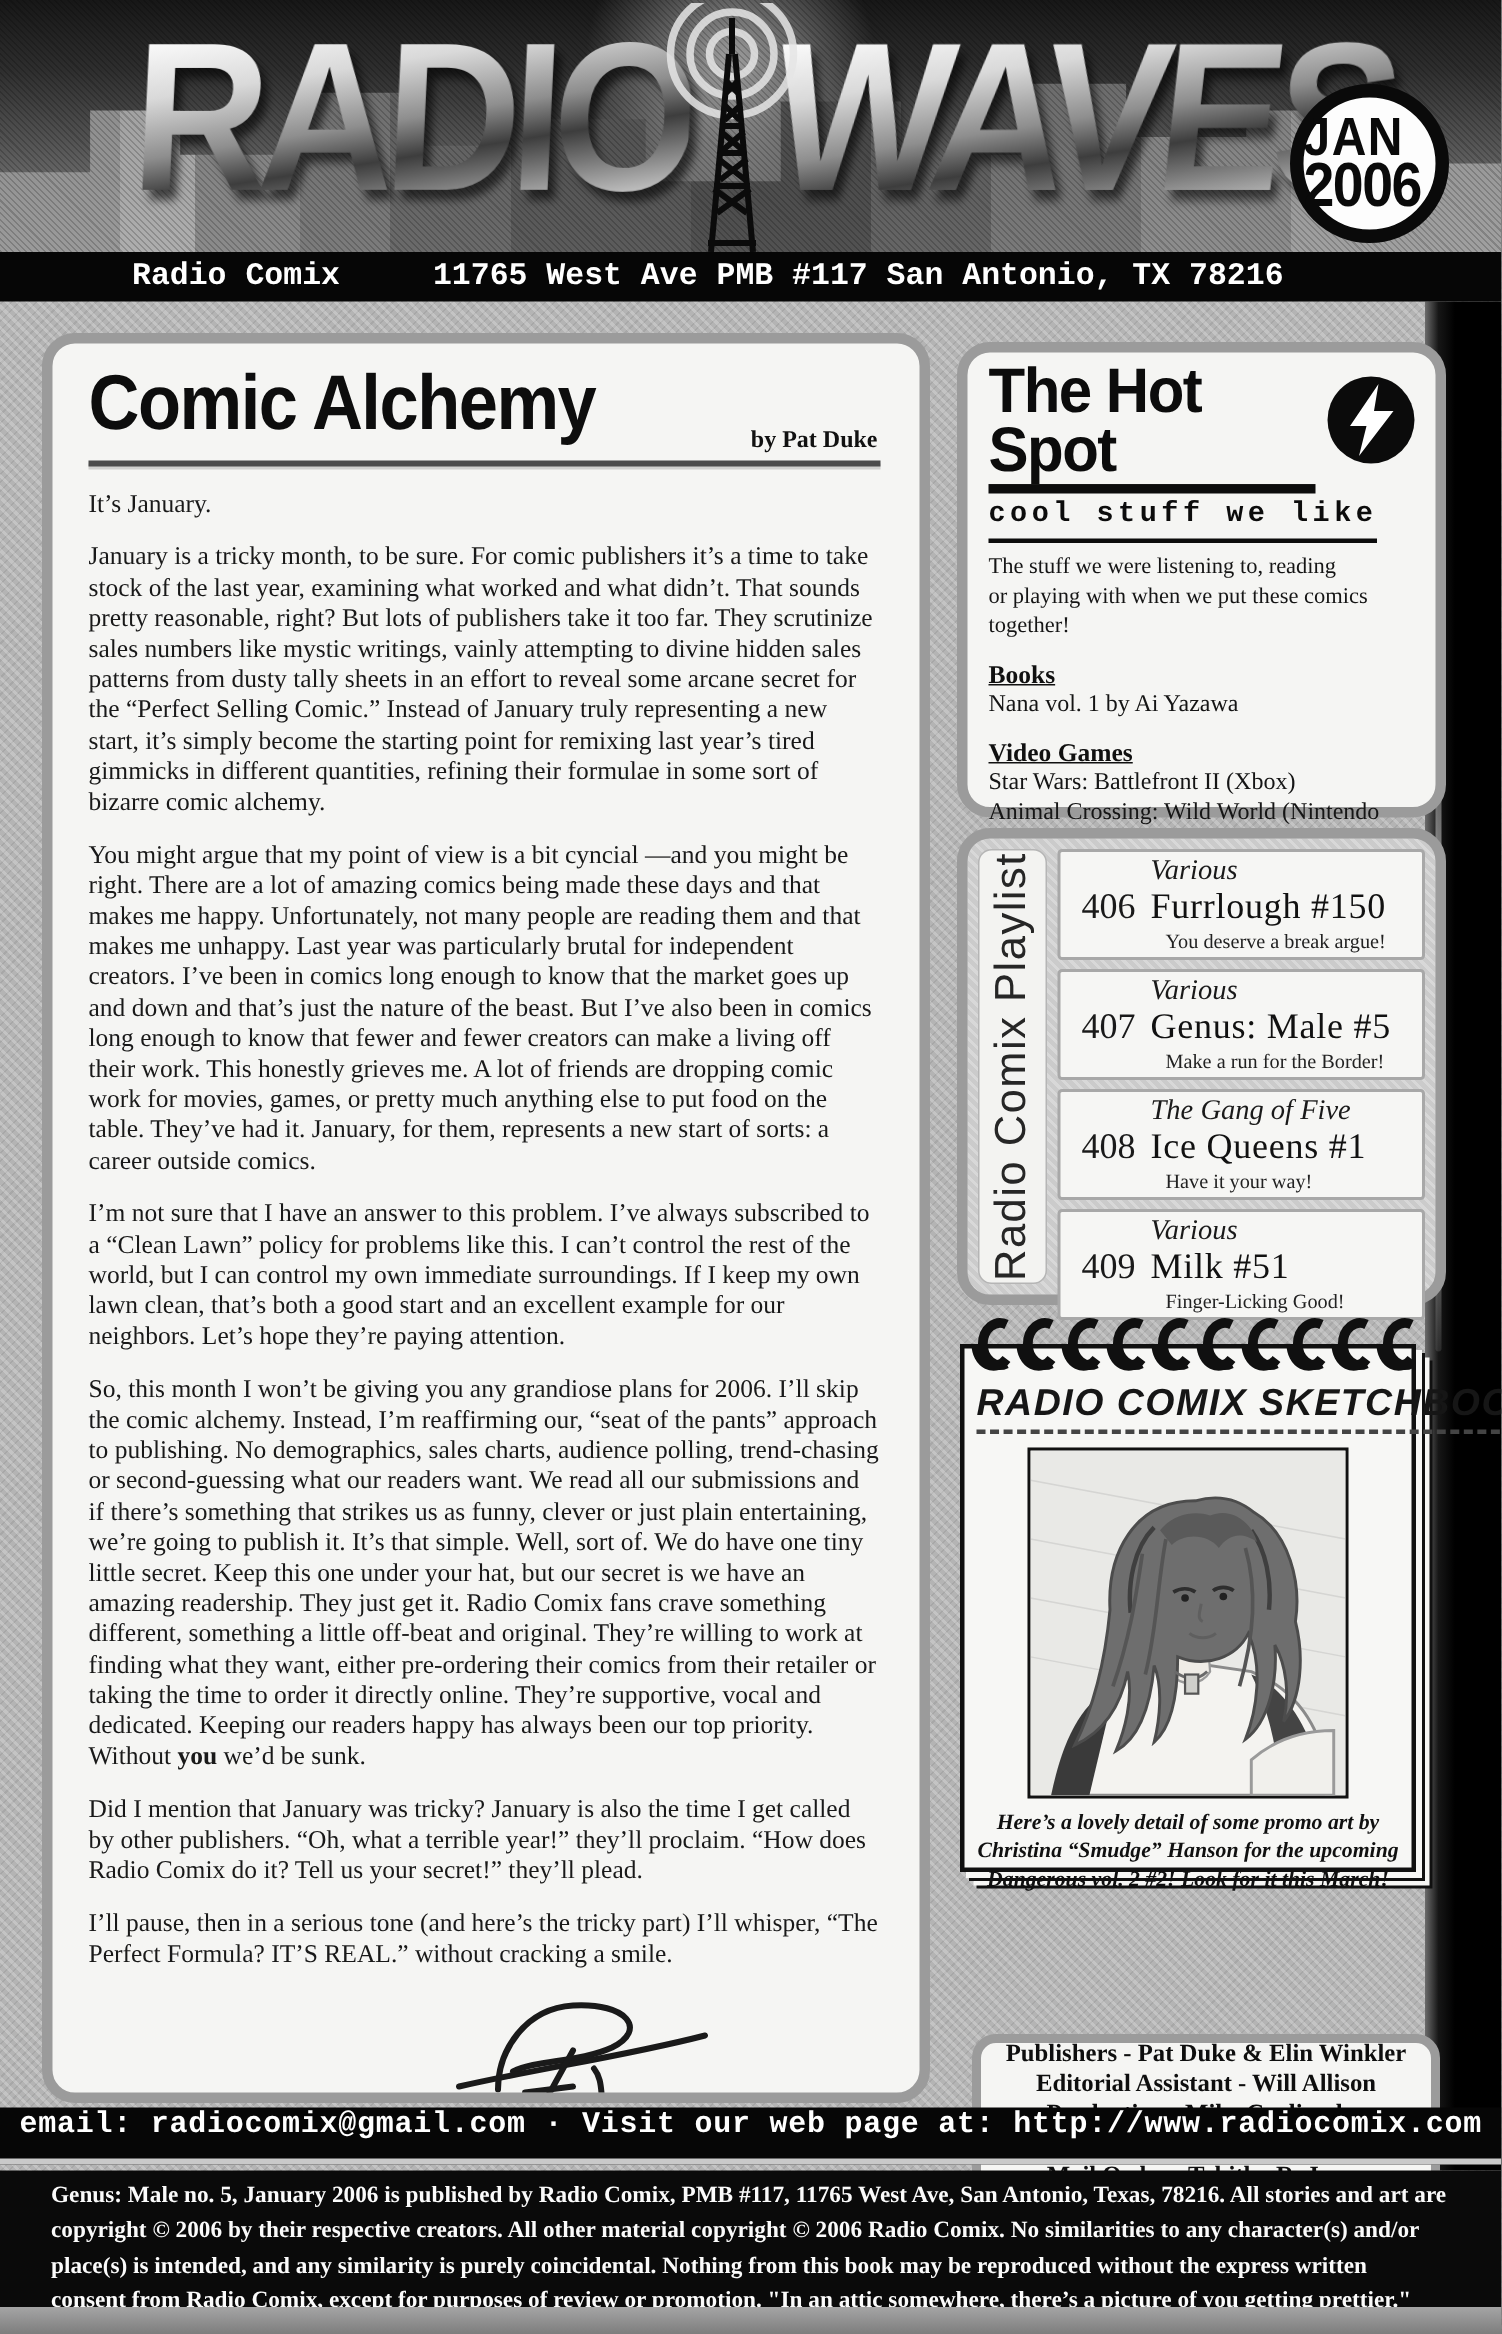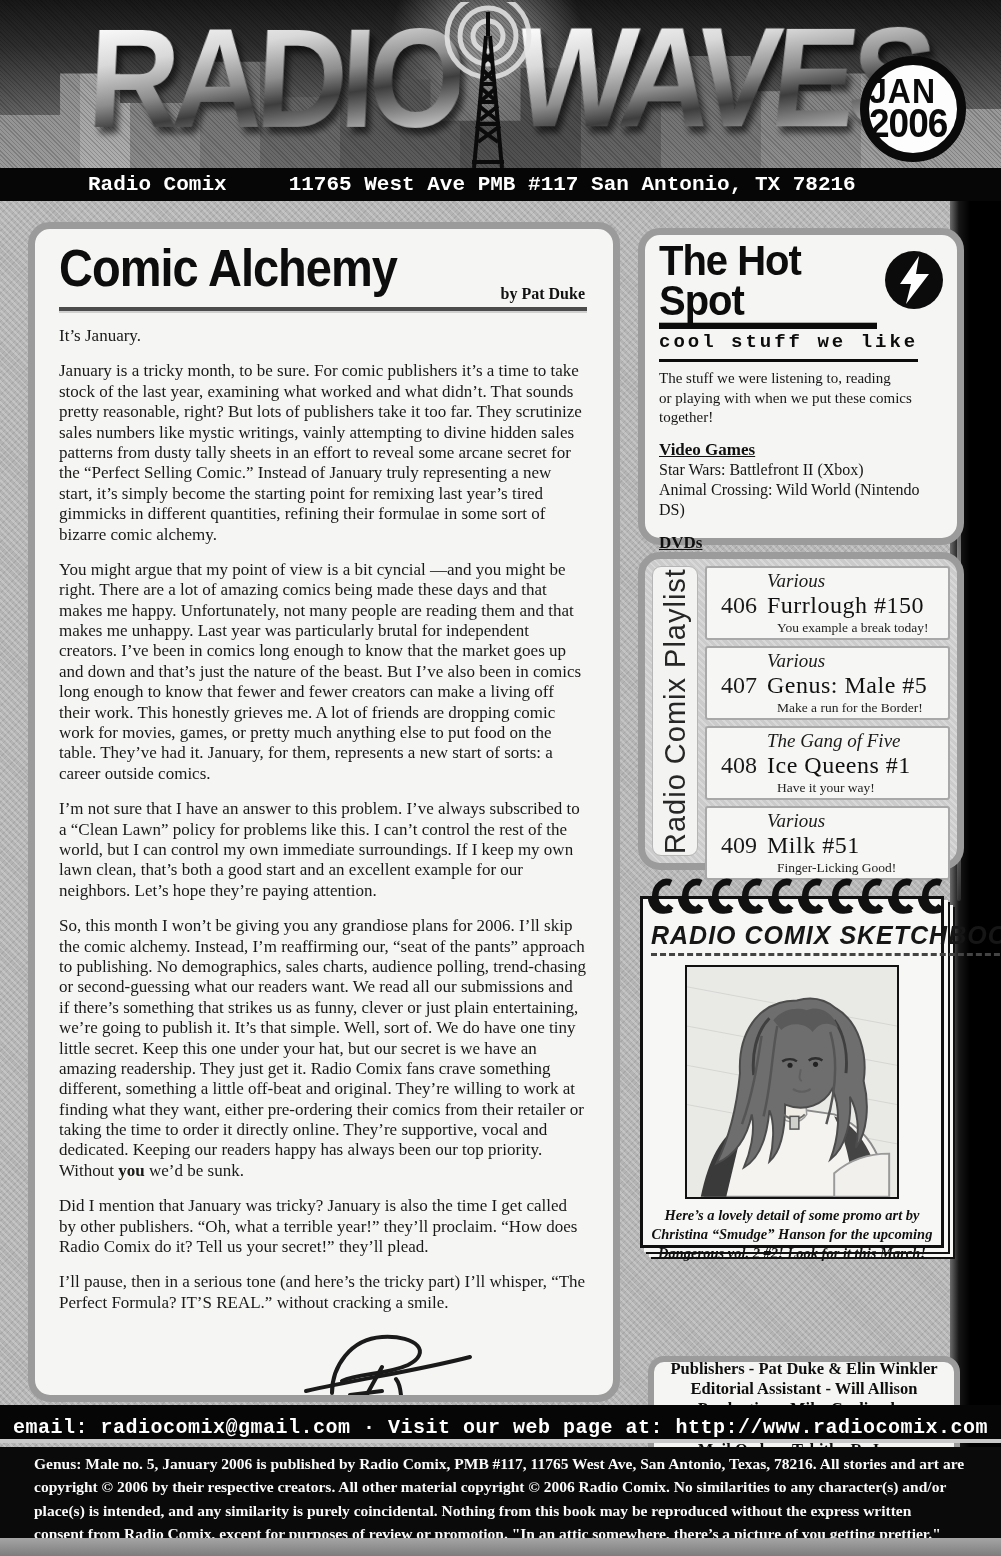--- a/index.html
+++ b/index.html
@@ -146,21 +146,21 @@
 
   
   .credits-box { left:648px; top:1356px; width:312px; height:107px; border-width:6px; border-radius:16px;
     display:flex; flex-direction:column; justify-content:center; text-align:center; }
   .credits-box div { font-size:16.5px; font-weight:bold; line-height:1.22; color:#0e0e0e; }
 
   
   .email-bar {
     position:absolute; left:0; top:1405px; width:1001px; height:38px; background:#060606; z-index:5;
     color:#fff; font-family:"Liberation Mono", monospace; font-weight:bold; font-size:20px;
-    display:flex; align-items:flex-end; justify-content:center; letter-spacing:.5px;
+    display:flex; align-items:flex-start; justify-content:center; letter-spacing:.5px;
     border-bottom:4px solid #c9c9c9;
   }
   .indicia {
     position:absolute; left:0; top:1447px; width:1001px; height:91px; background:#0a0a0a; z-index:5;
     color:#fbfbfb; font-weight:bold; font-size:15.5px; line-height:1.5; padding:5px 36px 0 34px;
   }
   .bottom-strip { position:absolute; left:0; top:1538px; width:1001px; height:18px;
     background:linear-gradient(180deg,#a5a5a5,#7d7d7d); z-index:5; }
 </style>
 </head>
@@ -239,41 +239,45 @@
       <span class="hs-title">The Hot Spot</span><br>
       <span class="hs-sub">cool stuff we like</span>
       <svg class="bolt-badge" width="62" height="62" viewBox="0 0 62 62">
         <circle cx="31" cy="31" r="29" fill="#0b0b0b"></circle>
         <path d="M36,7 L17,35 L28,35 L23,55 L46,25 L33,25 Z" fill="#ffffff"></path>
       </svg>
     </div>
     <div class="hs-intro">The stuff we were listening to, reading
 or playing with when we put these comics together!</div>
     <div class="hs-section">
+      <h3>Books</h3>
+      <div style="white-space:pre-line">Nana vol. 1 by Ai Yazawa</div>
+    </div>
+    <div class="hs-section">
       <h3>Video Games</h3>
       <div style="white-space:pre-line">Star Wars: Battlefront II (Xbox)
 Animal Crossing: Wild World (Nintendo DS)</div>
     </div>
     <div class="hs-section">
       <h3>DVDs</h3>
       <div style="white-space:pre-line">Serenity
 The L Word Season 2</div>
     </div>
   </section>
 
   <section class="roundbox playlist-box">
     <div class="pl-label-strip">
       <div class="pl-label">Radio Comix Playlist</div>
     </div>
     <div class="pl-entries">
       <div class="pl-entry">
         <div class="pl-series">Various</div>
         <div class="pl-num">406</div>
         <div class="pl-title">Furrlough #150</div>
-        <div class="pl-tagline">You example a break today!</div>
+        <div class="pl-tagline">You deserve a break argue!</div>
       </div>
       <div class="pl-entry">
         <div class="pl-series">Various</div>
         <div class="pl-num">407</div>
         <div class="pl-title">Genus: Male #5</div>
         <div class="pl-tagline">Make a run for the Border!</div>
       </div>
       <div class="pl-entry">
         <div class="pl-series">The Gang of Five</div>
         <div class="pl-num">408</div>

